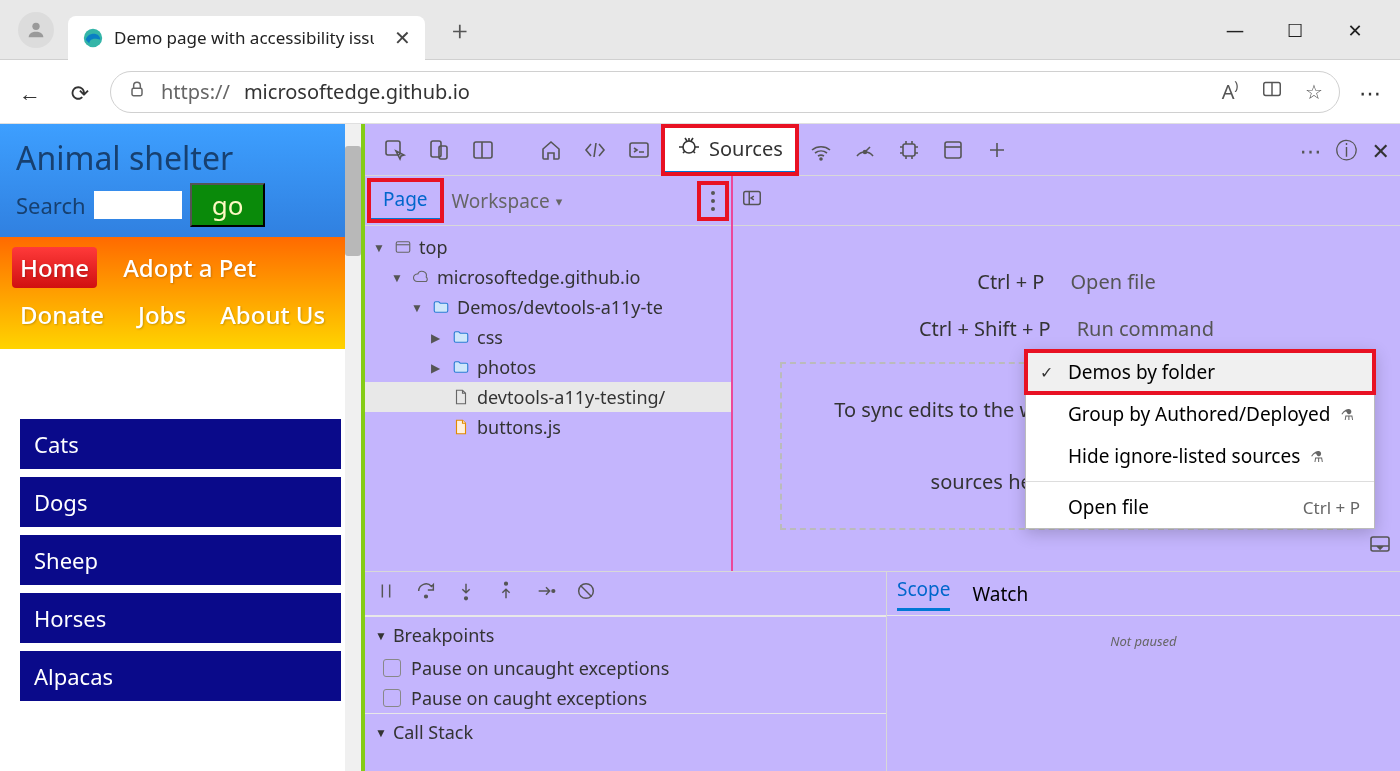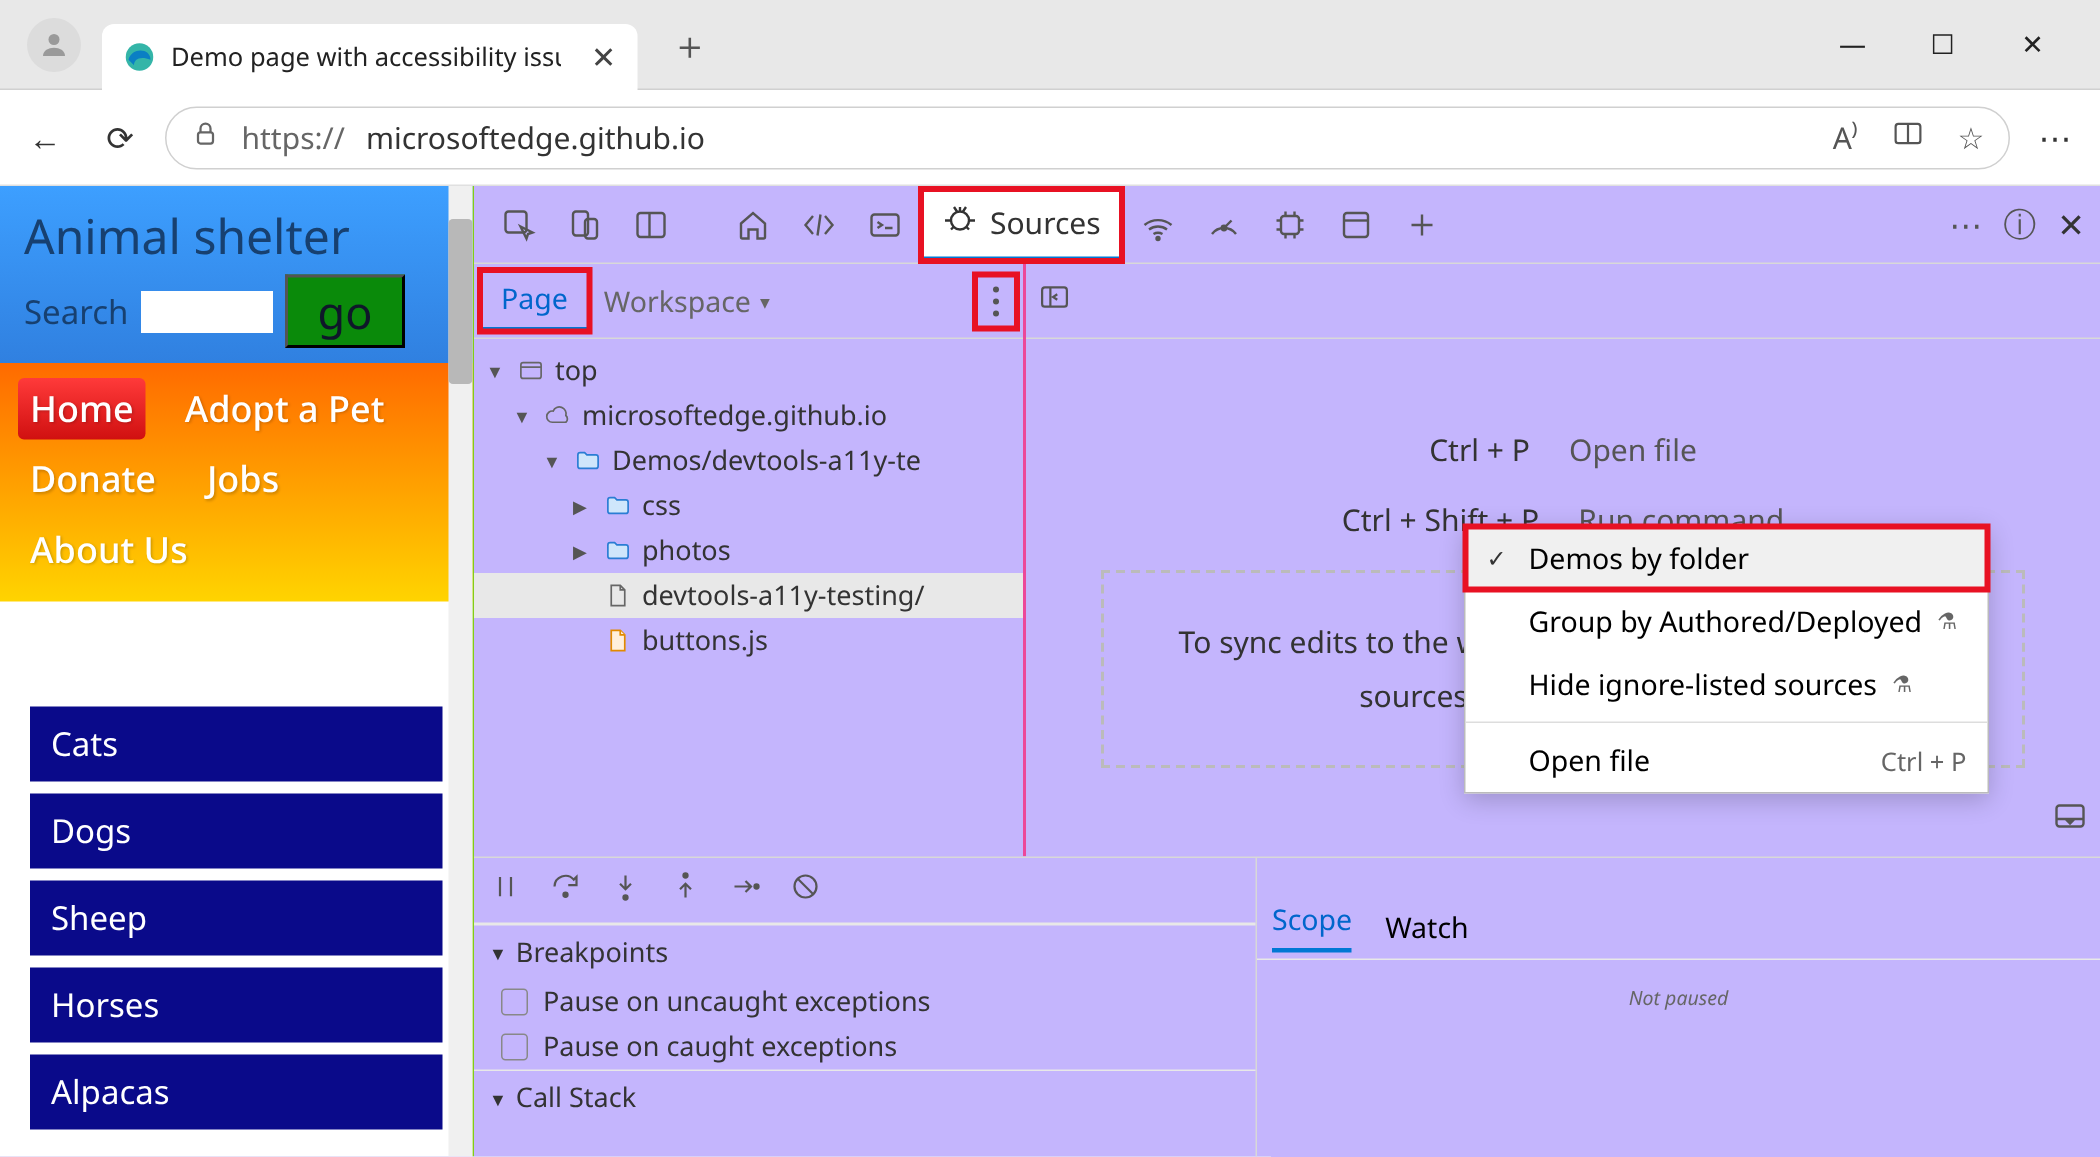--- a/index.html
+++ b/index.html
@@ -19,29 +19,29 @@
   
   .addrbar { height: 64px; background: #fff; display: flex; align-items: center; padding: 0 10px; gap: 10px; border-bottom: 1px solid #e0e0e0; }
   .nav-btn { width: 40px; height: 40px; display:flex;align-items:center;justify-content:center; font-size:22px; color:#333; }
   .urlbox { flex: 1; height: 42px; background: #fff; border: 1px solid #d0d0d0; border-radius: 21px; display:flex; align-items:center; padding: 0 16px; gap: 14px; font-size: 20px; color:#666;}
   .urlbox .host { color:#333; }
   .url-actions { display:flex; gap:22px; margin-left:auto; color:#555; font-size:20px;}
   
   .content { display:flex; height: calc(100% - 124px); }
   
   
-  .page-pane { width: 316px; background:#fff; position:relative; overflow:hidden; border-right: 1px solid #84cc16;}
+  .page-pane { width: 365px; background:#fff; position:relative; overflow:hidden; border-right: 4px solid #84cc16;}
   .page-scrollbar { position:absolute; right:0; top:0; width:16px; height:100%; background:#f0f0f0;}
   .page-thumb { position:absolute; right:0; top:22px; width:16px; height:110px; background:#b8b8b8; border-radius:3px;}
   .shelter-header { background: linear-gradient(#3d9fff, #3080e0); padding: 12px 16px 10px; }
   .shelter-title { font-size: 32px; color:#174070; font-weight:400;}
   .shelter-search-row { display:flex; align-items:center; gap:8px; margin-top:4px;}
   .shelter-search-label { font-size:22px; color:#174070;}
   .shelter-search-input { width:88px; height:28px; background:#fff; border:none;}
-  .shelter-go { background:#0a8a0a; color:#0f172a; font-size:30px; padding:2px 20px;}
+  .shelter-go { background:#0a8a0a; color:#fef9c3; font-size:26px; padding:2px 20px;}
   .shelter-nav { background: linear-gradient(#ff6a00, #ffd400); padding: 10px 12px 14px; display:flex; flex-wrap:wrap; gap: 6px 18px;}
   .shelter-nav-item { color:#fff; font-size:24px; font-weight:500; text-shadow: 1px 1px 2px rgba(0,0,0,0.2); padding:4px 8px;}
   .shelter-nav-item.active { background: linear-gradient(#ff3a3a,#d01010); border-radius:4px;}
   .shelter-list { padding: 34px 20px; display:flex; flex-direction:column; gap:8px;margin-top:36px;}
   .shelter-list-item { background:#0a0a8a; color:#fff; font-size:22px; padding:10px 14px;}
   
   
   .devtools { flex:1; display:flex; flex-direction:column; background:#c4b5fd; position:relative;}
   .dt-toolbar { height:52px; border-bottom:1px solid #d8d8d8; display:flex; align-items:center; padding: 0 10px; gap:4px;}
   .dt-tool { width:40px; height:40px; display:flex;align-items:center;justify-content:center; color:#555; border-radius:4px;}
@@ -81,21 +81,21 @@
   
   
   .dt-bottom { height:200px; border-top:1px solid #d8d8d8; display:flex;}
   .dbg-left { width:522px; border-right:1px solid #d8d8d8; display:flex; flex-direction:column;}
   .dbg-toolbar { height:44px; display:flex;align-items:center; gap:18px; padding:0 10px; border-bottom:1px solid #e8e8e8;}
   .dbg-toolbar svg { width:22px;height:22px; stroke:#555; fill:none; stroke-width:1.6;}
   .dbg-section { border-top:1px solid #e8e8e8; padding:6px 10px; font-size:18px; color:#333; display:flex;align-items:center; gap:6px;}
   .dbg-check-row { padding:3px 18px; font-size:18px; color:#333; display:flex;align-items:center; gap:10px;}
   .dbg-checkbox { width:18px;height:18px; border:1.5px solid #888; border-radius:3px;}
   .dbg-right { flex:1; display:flex; flex-direction:column;}
-  .scope-tabs { height:44px; display:flex; align-items:center; padding:0 10px; gap:22px; font-size:19px; border-bottom:1px solid #e8e8e8;margin-top:24px;}
+  .scope-tabs { height:44px; display:flex; align-items:center; padding:0 10px; gap:22px; font-size:19px; border-bottom:1px solid #e8e8e8;}
   .scope-tab.active { color:#0066cc; border-bottom:3px solid #0078d4; padding-bottom:6px;}
   .not-paused { flex:1; display:flex;align-items:flex-start;justify-content:center; padding-top:16px; font-style:italic; color:#666; font-size:13px;}
   
   
   .ctx-menu { position:absolute; left:660px; top:226px; width:350px; background:#fff; border:1px solid #bbb; box-shadow:0 4px 16px rgba(0,0,0,.2); font-size:19px; z-index:50;}
   .ctx-item { display:flex; align-items:center; padding:8px 14px; gap:10px;}
   .ctx-item:hover, .ctx-item.hov { background:#f0f0f0;}
   .ctx-check { width:18px; font-size:16px; color:#333;}
   .ctx-sep { height:1px; background:#ddd; margin:4px 0;}
   .ctx-shortcut { margin-left:auto; color:#666; font-size:17px;}

